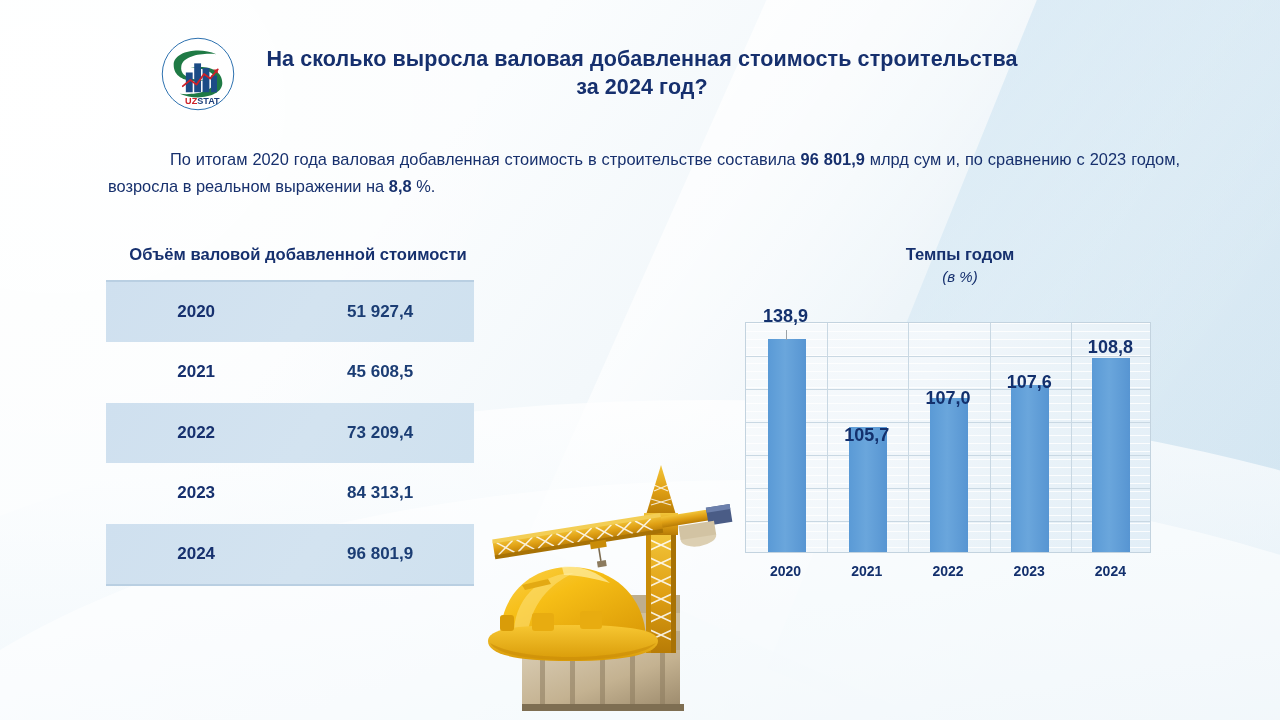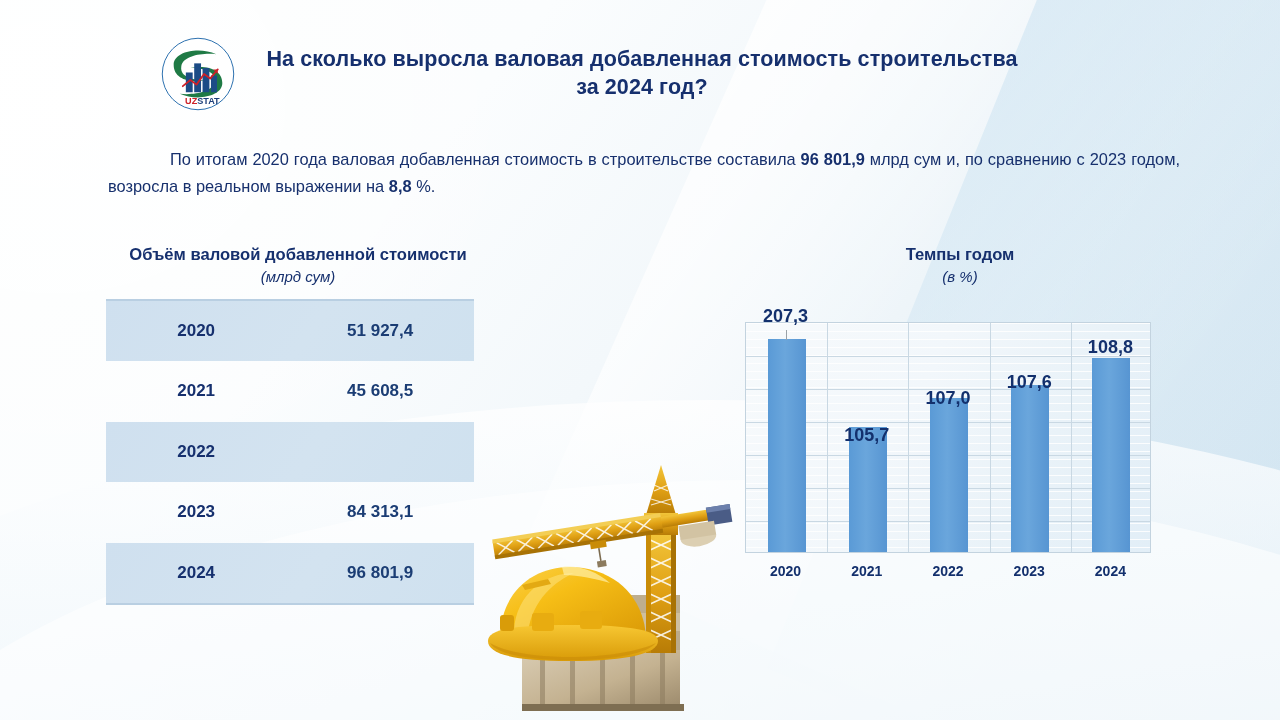--- a/index.html
+++ b/index.html
@@ -164,32 +164,32 @@
         <text x="49" y="90" font-family="Liberation Sans, sans-serif" font-size="12" font-weight="bold" fill="#1C3F7A">STAT</text>
       </svg>
     </div>
     <div class="title">На сколько выросла валовая добавленная стоимость строительства за 2024 год?</div>
   </div>
 
   <div class="intro"><span>По итогам 2020 года валовая добавленная стоимость в строительстве составила </span><b>96 801,9</b><span> млрд сум и, по сравнению с 2023 годом, возросла в реальном выражении на </span><b>8,8</b><span> %.</span></div>
 
   <div class="left-block">
     <div class="sec-title">Объём валовой добавленной стоимости</div>
-    <div class="sec-sub">(млрд сум)</div>
     <div class="table">
       <div class="trow alt">
         <div class="tyear">2020</div>
         <div class="tval">51 927,4</div>
       </div>
       <div class="trow">
         <div class="tyear">2021</div>
         <div class="tval">45 608,5</div>
       </div>
       <div class="trow alt">
         <div class="tyear">2022</div>
+        <div class="tval">73 209,4</div>
       </div>
       <div class="trow">
         <div class="tyear">2023</div>
         <div class="tval">84 313,1</div>
       </div>
       <div class="trow alt">
         <div class="tyear">2024</div>
         <div class="tval">96 801,9</div>
       </div>
     </div>
@@ -212,21 +212,21 @@
         <div class="gl-v" style="left: 162px;"></div>
         <div class="gl-v" style="left: 244px;"></div>
         <div class="gl-v" style="left: 325px;"></div>
         <div class="bar" style="height: 213.4px; left: 21.6px;"></div>
         <div class="bar" style="height: 125.4px; left: 102.8px;"></div>
         <div class="bar" style="height: 154px; left: 184px;"></div>
         <div class="bar" style="height: 167.2px; left: 265.2px;"></div>
         <div class="bar" style="height: 193.6px; left: 346.4px;"></div>
       </div>
   <div class="leader" style="left: 40.6px; top: 8px; height: 9.6px;"></div>
-      <div class="vlabel" style="left: 40.6px; top: -16px;">207,3</div>
+      <div class="vlabel" style="left: 40.6px; top: -16px;">138,9</div>
       <div class="xlabel" style="left: 40.6px; top: 241px;">2020</div>
       <div class="leader" style="left: 121.8px; top: 127px; height: 0px;"></div>
       <div class="vlabel" style="left: 121.8px; top: 103px;">105,7</div>
       <div class="xlabel" style="left: 121.8px; top: 241px;">2021</div>
       <div class="leader" style="left: 203px; top: 90px; height: 0px;"></div>
       <div class="vlabel" style="left: 203px; top: 66px;">107,0</div>
       <div class="xlabel" style="left: 203px; top: 241px;">2022</div>
       <div class="leader" style="left: 284.2px; top: 74px; height: 0px;"></div>
       <div class="vlabel" style="left: 284.2px; top: 50px;">107,6</div>
       <div class="xlabel" style="left: 284.2px; top: 241px;">2023</div>

